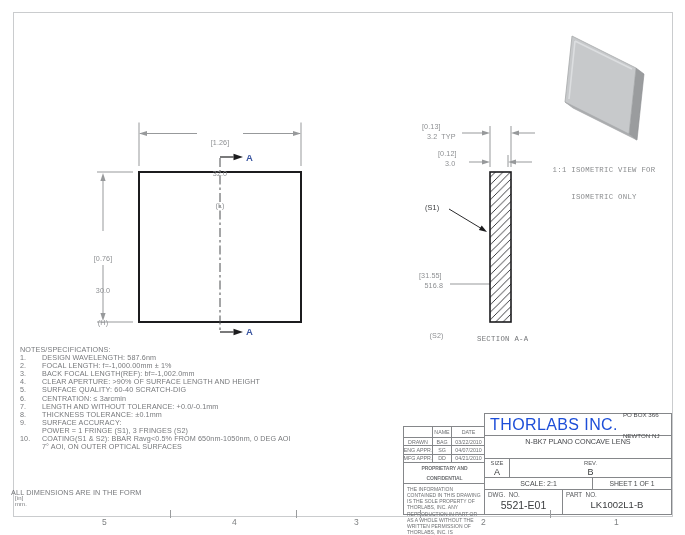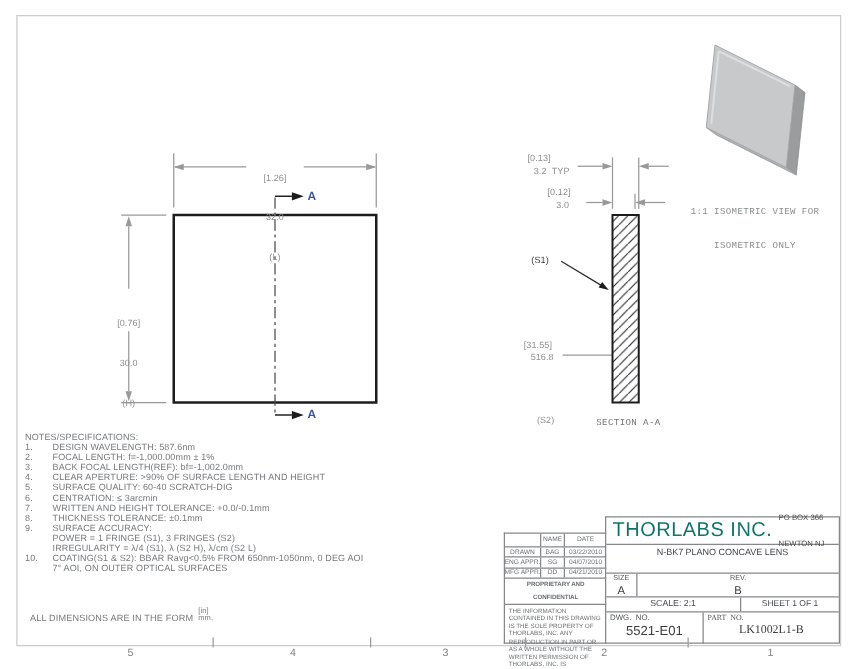--- a/index.html
+++ b/index.html
@@ -14,36 +14,36 @@
   .caption{font-size:7.3px;color:#8a8c8e;letter-spacing:0.3px;font-family:Liberation Mono, monospace;}
   #border-rect{position:absolute;left:13px;top:12px;width:658px;height:503px;
                border:1px solid #caccce;}
   
   #notes{position:absolute;left:20px;top:346px;width:335px;color:#77797c;
          font-size:7.2px;letter-spacing:0.12px;}
   .nrow{display:flex;line-height:8.1px;}
   .nnum{width:22px;flex:0 0 22px;}
   .ntext{white-space:pre;}
   
-  #units{position:absolute;left:24px;top:488px;display:flex;align-items:center;
-         color:#77797c;font-size:7.3px;letter-spacing:0.12px;}
+  #units{position:absolute;left:11px;top:488px;display:flex;align-items:flex-start;
+         color:#77797c;font-size:7.3px;letter-spacing:0.12px;flex-direction:column;}
   #units .frac{margin-left:4px;font-size:6px;line-height:6.3px;transform:translateY(-2px);}
   
   .zone{position:absolute;top:517px;font-size:8.5px;color:#7e8082;}
   .ztick{position:absolute;top:510px;width:1px;height:8px;background:#9a9c9e;}
   
   #tb-right{position:absolute;left:484px;top:413px;width:188px;height:102px;
             border:1px solid #85878a;box-sizing:border-box;color:#4a4c4e;}
   #tb-left{position:absolute;left:403px;top:426px;width:82px;height:89px;
            border:1px solid #85878a;border-right:none;box-sizing:border-box;color:#6e7073;}
   .tbrow{position:relative;box-sizing:border-box;border-bottom:1px solid #85878a;display:flex;}
   .tbrow:last-child{border-bottom:none;}
   .tbcell{position:relative;box-sizing:border-box;border-right:1px solid #85878a;}
   .tbcell:last-child{border-right:none;}
-  .company{font-size:16px;letter-spacing:0.4px;color:#0f766e;white-space:pre;}
+  .company{font-size:16px;letter-spacing:0.4px;color:#1d4ed8;white-space:pre;}
   .addr{font-size:6.2px;line-height:7px;color:#4a4c4e;white-space:pre;}
   .titleline{font-size:7.2px;line-height:10.5px;text-align:center;white-space:pre;color:#44464a;}
   .celllabel{position:absolute;left:3px;top:1px;font-size:5.8px;white-space:pre;color:#55575a;}
   .cellval{position:absolute;left:0;right:0;text-align:center;color:#3a3c3e;}
   .ap{font-size:5.3px;}
   .aprow{display:flex;box-sizing:border-box;border-bottom:1px solid #85878a;}
   .apc{box-sizing:border-box;border-right:1px solid #85878a;overflow:hidden;
        display:flex;align-items:center;justify-content:center;white-space:pre;}
   .apc:last-child{border-right:none;}
   .prophead{font-size:5px;font-weight:bold;text-align:center;line-height:10px;
@@ -169,37 +169,33 @@
     <div class="nrow">
         <span class="nnum">5.</span>
         <span class="ntext">SURFACE QUALITY: 60-40 SCRATCH-DIG</span>
       </div>
     <div class="nrow">
         <span class="nnum">6.</span>
         <span class="ntext">CENTRATION: ≤ 3arcmin</span>
       </div>
     <div class="nrow">
         <span class="nnum">7.</span>
-        <span class="ntext">WRITTEN AND HEIGHT TOLERANCE: +0.0/-0.1mm</span>
+        <span class="ntext">LENGTH AND WITHOUT TOLERANCE: +0.0/-0.1mm</span>
       </div>
     <div class="nrow">
         <span class="nnum">8.</span>
         <span class="ntext">THICKNESS TOLERANCE: ±0.1mm</span>
       </div>
     <div class="nrow">
         <span class="nnum">9.</span>
         <span class="ntext">SURFACE ACCURACY:</span>
       </div>
     <div class="nrow">
         <span class="nnum"></span>
         <span class="ntext">POWER = 1 FRINGE (S1), 3 FRINGES (S2)</span>
-      </div>
-    <div class="nrow">
-        <span class="nnum"></span>
-        <span class="ntext">IRREGULARITY = λ/4 (S1), λ (S2 H), λ/cm (S2 L)</span>
       </div>
     <div class="nrow">
         <span class="nnum">10.</span>
         <span class="ntext">COATING(S1 &amp; S2): BBAR Ravg&lt;0.5% FROM 650nm-1050nm, 0 DEG AOI</span>
       </div>
     <div class="nrow">
         <span class="nnum"></span>
         <span class="ntext">7° AOI, ON OUTER OPTICAL SURFACES</span>
       </div>
   </div>
@@ -260,21 +256,21 @@
     </div>
     <div class="tbrow" style="height:11.5px;">
       <div class="tbcell" style="width:108px;display:flex;align-items:center;justify-content:center;font-size:7px;">SCALE: 2:1</div>
       <div class="tbcell" style="flex:1;display:flex;align-items:center;justify-content:center;font-size:6.8px;">SHEET 1 OF 1</div>
     </div>
     <div class="tbrow" style="flex:1;height:25px;">
       <div class="tbcell" style="width:78px;">
         <span class="celllabel" style="font-size:6.3px;">DWG.  NO.</span>
         <span class="cellval" style="top:9px;font-size:10.5px;">5521-E01</span>
       </div>
-      <div class="tbcell" style="flex:1;font-family:Liberation Serif, serif;">
+      <div class="tbcell" style="flex:1;">
         <span class="celllabel" style="font-size:6.3px;">PART  NO.</span>
         <span class="cellval" style="top:9px;font-size:9.5px;">LK1002L1-B</span>
       </div>
     </div>
   </div>
 
   <div class="ztick" style="left:170px;"></div>
   <div class="ztick" style="left:296px;"></div>
   <div class="ztick" style="left:420px;"></div>
   <div class="ztick" style="left:550px;"></div>

